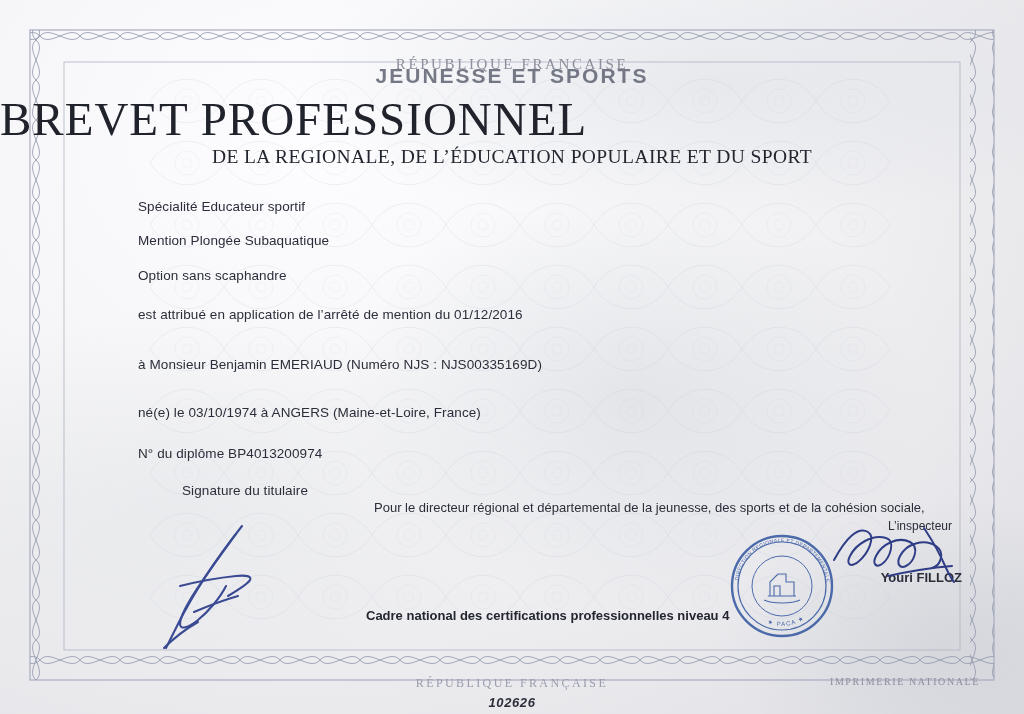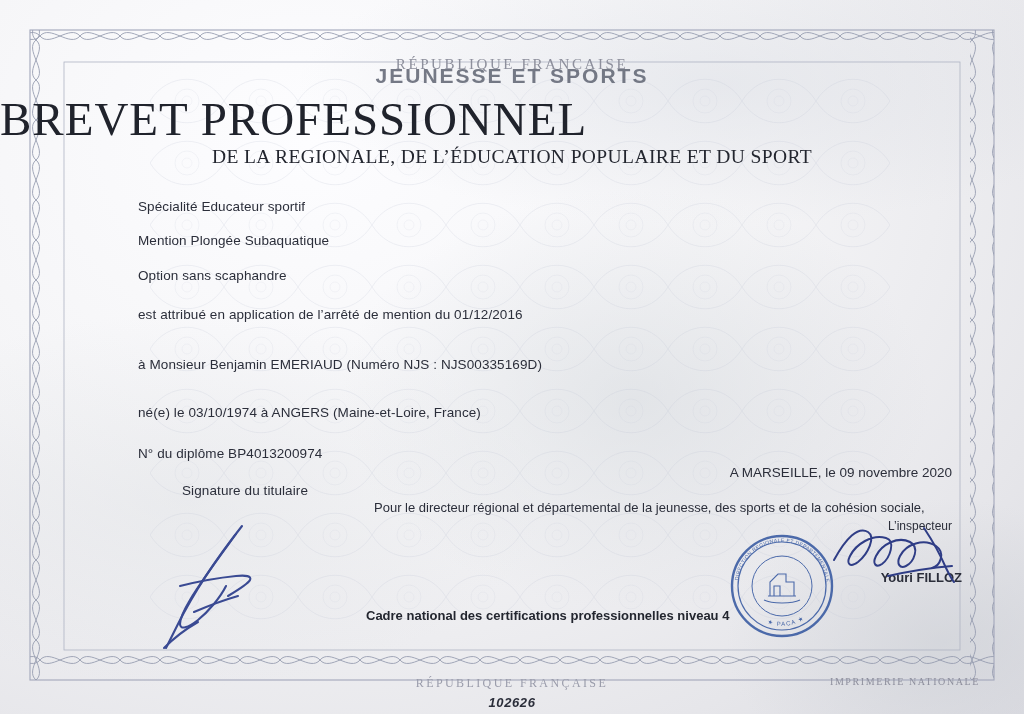--- a/index.html
+++ b/index.html
@@ -252,21 +252,20 @@
 
     <div class="txt body-line l1">Spécialité Educateur sportif</div>
     <div class="txt body-line l2">Mention Plongée Subaquatique</div>
     <div class="txt body-line l3">Option sans scaphandre</div>
     <div class="txt body-line l4">est attribué en application de l’arrêté de mention du 01/12/2016</div>
     <div class="txt body-line l5">à Monsieur Benjamin EMERIAUD (Numéro NJS : NJS00335169D)</div>
     <div class="txt body-line l6">né(e) le 03/10/1974 à ANGERS (Maine-et-Loire, France)</div>
     <div class="txt body-line l7">N° du diplôme BP4013200974</div>
     <div class="txt body-line l8">Signature du titulaire</div>
 
-    <div class="txt place-date">A MARSEILLE, le 09 novembre 2020</div>
     <div class="txt director">Pour le directeur régional et départemental de la jeunesse, des sports et de la cohésion sociale,</div>
     <div class="txt inspector">L’inspecteur</div>
     <div class="txt inspector-name">Youri FILLOZ</div>
 
     <div class="txt cadre">Cadre national des certifications professionnelles niveau 4</div>
 
     <div class="txt foot-rf">RÉPUBLIQUE FRANÇAISE</div>
     <div class="txt foot-number">102626</div>
     <div class="txt foot-imp">IMPRIMERIE NATIONALE</div>
   </div>

